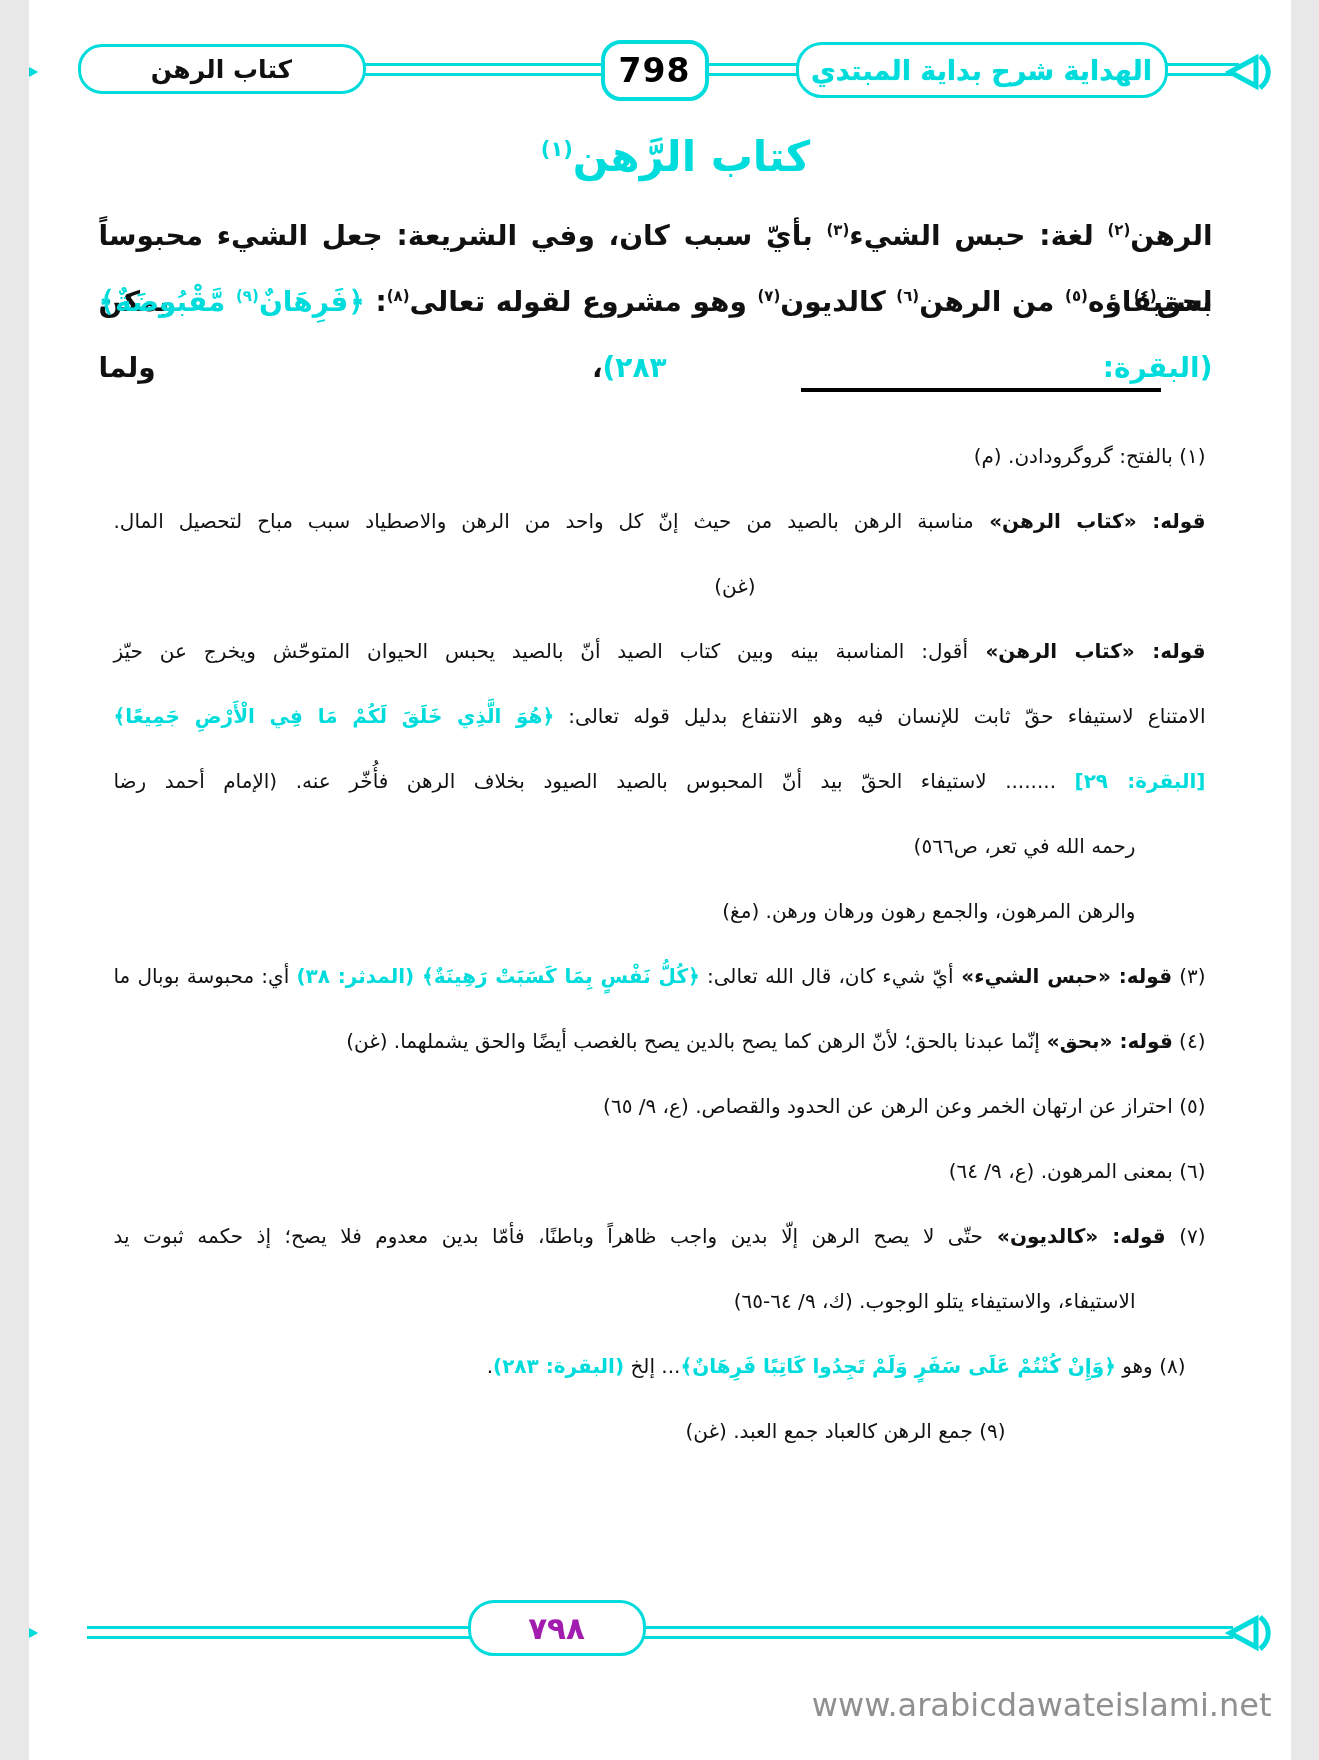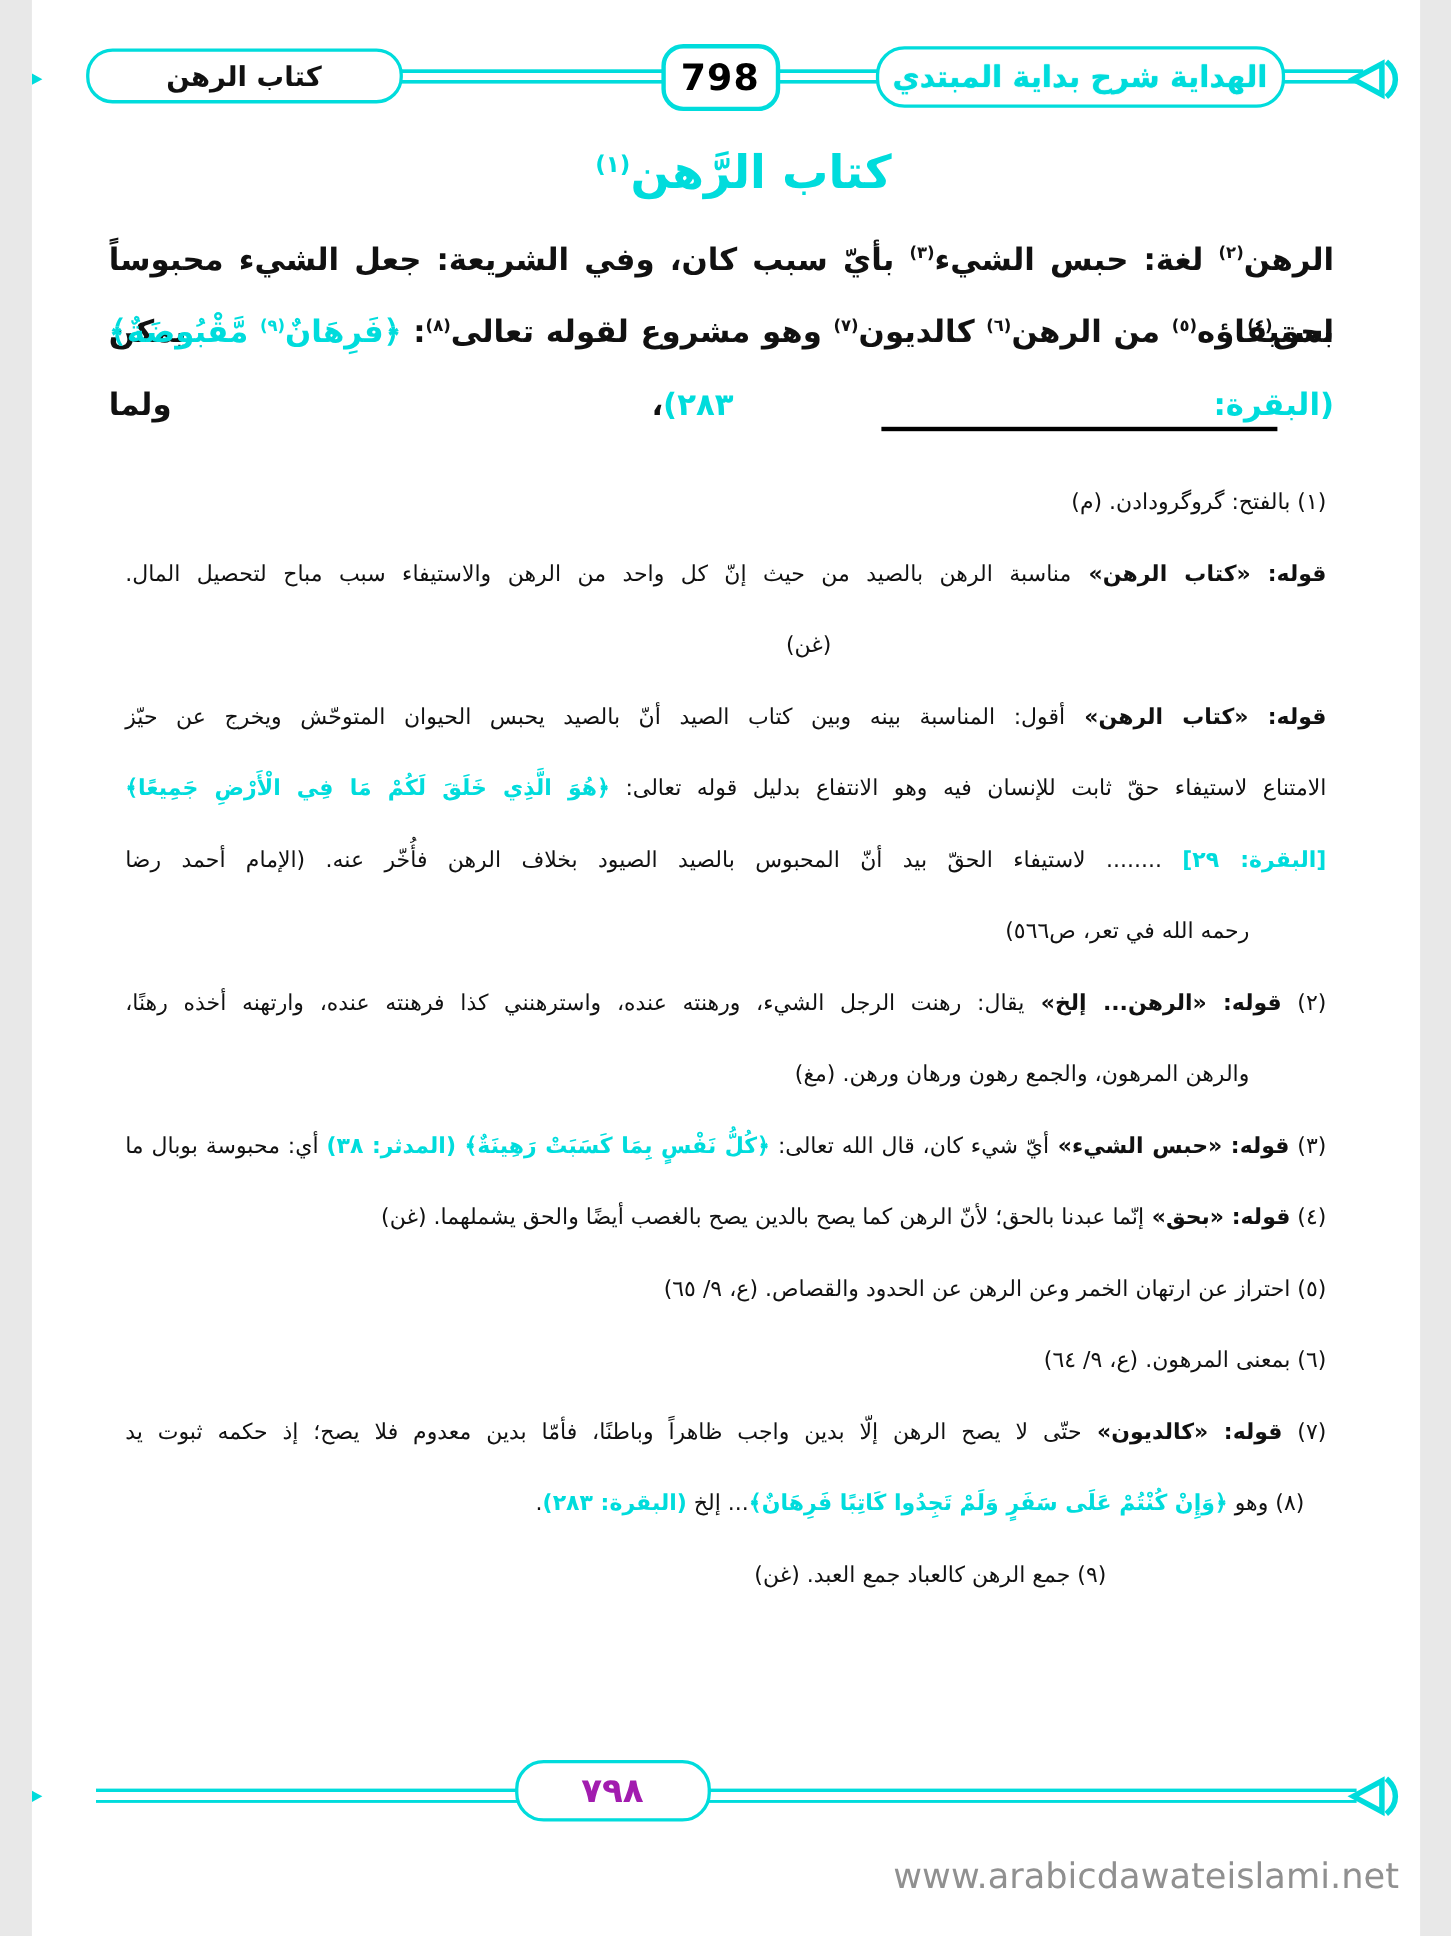--- a/index.html
+++ b/index.html
@@ -108,33 +108,33 @@
 
   <section class="bodytext">
       <div class="body-line justify"><span class="seg-n">الرهن</span><span class="seg-s">(٢)</span><span class="seg-n"> لغة: حبس الشيء</span><span class="seg-s">(٣)</span><span class="seg-n"> بأيّ سبب كان، وفي الشريعة: جعل الشيء محبوساً بحق</span><span class="seg-s">(٤)</span><span class="seg-n"> يمكن</span></div>
       <div class="body-line justify"><span class="seg-n">استيفاؤه</span><span class="seg-s">(٥)</span><span class="seg-n"> من الرهن</span><span class="seg-s">(٦)</span><span class="seg-n"> كالديون</span><span class="seg-s">(٧)</span><span class="seg-n"> وهو مشروع لقوله تعالى</span><span class="seg-s">(٨)</span><span class="seg-n">: </span><span class="seg-q">﴿فَرِهَانٌ</span><span class="seg-sq">(٩)</span><span class="seg-q"> مَّقْبُوضَةٌ﴾ (البقرة: ٢٨٣)</span><span class="seg-n">، ولما</span></div>
     </section>
 
   <hr class="fn-separator">
 
   <section class="footnotes">
       <div class="fn-line"><span class="seg-n">(١) بالفتح: گروگرودادن. (م)</span></div>
-      <div class="fn-line justify"><span class="seg-b">قوله: «كتاب الرهن» </span><span class="seg-n">مناسبة الرهن بالصيد من حيث إنّ كل واحد من الرهن والاستيفاء سبب مباح لتحصيل المال.</span></div>
+      <div class="fn-line justify"><span class="seg-b">قوله: «كتاب الرهن» </span><span class="seg-n">مناسبة الرهن بالصيد من حيث إنّ كل واحد من الرهن والاصطياد سبب مباح لتحصيل المال.</span></div>
       <div class="fn-line" style="padding-left: 0px; padding-right: 450px;"><span class="seg-n">(غن)</span></div>
       <div class="fn-line justify"><span class="seg-b">قوله: «كتاب الرهن» </span><span class="seg-n">أقول: المناسبة بينه وبين كتاب الصيد أنّ بالصيد يحبس الحيوان المتوحّش ويخرج عن حيّز</span></div>
       <div class="fn-line justify"><span class="seg-n">الامتناع لاستيفاء حقّ ثابت للإنسان فيه وهو الانتفاع بدليل قوله تعالى: </span><span class="seg-q">﴿هُوَ الَّذِي خَلَقَ لَكُمْ مَا فِي الْأَرْضِ جَمِيعًا﴾</span></div>
       <div class="fn-line justify"><span class="seg-q">[البقرة: ٢٩]</span><span class="seg-n"> ........ لاستيفاء الحقّ بيد أنّ المحبوس بالصيد الصيود بخلاف الرهن فأُخّر عنه. (الإمام أحمد رضا</span></div>
       <div class="fn-line" style="padding-left: 0px; padding-right: 70px;"><span class="seg-n">رحمه الله في تعر، ص٥٦٦)</span></div>
-      <div class="fn-line justify"><span class="seg-n">(٢) </span><span class="seg-b">قوله: «الرهن... إلخ» </span><span class="seg-n">يقال: رهنت الرجل الشيء، ورهنته عنده، واسترهنني كذا فرهنته عنده، وارتهنه أخذه رهنًا،</span></div>
       <div class="fn-line" style="padding-left: 0px; padding-right: 70px;"><span class="seg-n">والرهن المرهون، والجمع رهون ورهان ورهن. (مغ)</span></div>
       <div class="fn-line justify"><span class="seg-n">(٣) </span><span class="seg-b">قوله: «حبس الشيء» </span><span class="seg-n">أيّ شيء كان، قال الله تعالى: </span><span class="seg-q">﴿كُلُّ نَفْسٍ بِمَا كَسَبَتْ رَهِينَةٌ﴾ (المدثر: ٣٨)</span><span class="seg-n"> أي: محبوسة بوبال ما</span></div>
       <div class="fn-line"><span class="seg-n">(٤) </span><span class="seg-b">قوله: «بحق» </span><span class="seg-n">إنّما عبدنا بالحق؛ لأنّ الرهن كما يصح بالدين يصح بالغصب أيضًا والحق يشملهما. (غن)</span></div>
       <div class="fn-line"><span class="seg-n">(٥) احتراز عن ارتهان الخمر وعن الرهن عن الحدود والقصاص. (ع، ٩/ ٦٥)</span></div>
       <div class="fn-line"><span class="seg-n">(٦) بمعنى المرهون. (ع، ٩/ ٦٤)</span></div>
       <div class="fn-line justify"><span class="seg-n">(٧) </span><span class="seg-b">قوله: «كالديون» </span><span class="seg-n">حتّى لا يصح الرهن إلّا بدين واجب ظاهراً وباطنًا، فأمّا بدين معدوم فلا يصح؛ إذ حكمه ثبوت يد</span></div>
+      <div class="fn-line" style="padding-left: 0px; padding-right: 70px;"><span class="seg-n">الاستيفاء، والاستيفاء يتلو الوجوب. (ك، ٩/ ٦٤-٦٥)</span></div>
       <div class="fn-line" style="padding-left: 0px; padding-right: 20px;"><span class="seg-n">(٨) وهو </span><span class="seg-q">﴿وَإِنْ كُنْتُمْ عَلَى سَفَرٍ وَلَمْ تَجِدُوا كَاتِبًا فَرِهَانٌ﴾</span><span class="seg-n">... إلخ </span><span class="seg-q">(البقرة: ٢٨٣)</span><span class="seg-n">.</span></div>
       <div class="fn-line" style="padding-left: 0px; padding-right: 200px;"><span class="seg-n">(٩) جمع الرهن كالعباد جمع العبد. (غن)</span></div>
     </section>
 
   <footer>
     <div class="band bottom"></div>
 
     <svg class="finial" style="right:1252px;top:1610px;" viewBox="0 0 62 46">
       <path d="M56 23 L30 9 L30 37 Z" fill="#ffffff" stroke="#00dcdc" stroke-width="5"></path>
       <path d="M26 7 c-11 9 -11 23 0 32" fill="none" stroke="#00dcdc" stroke-width="5"></path>

